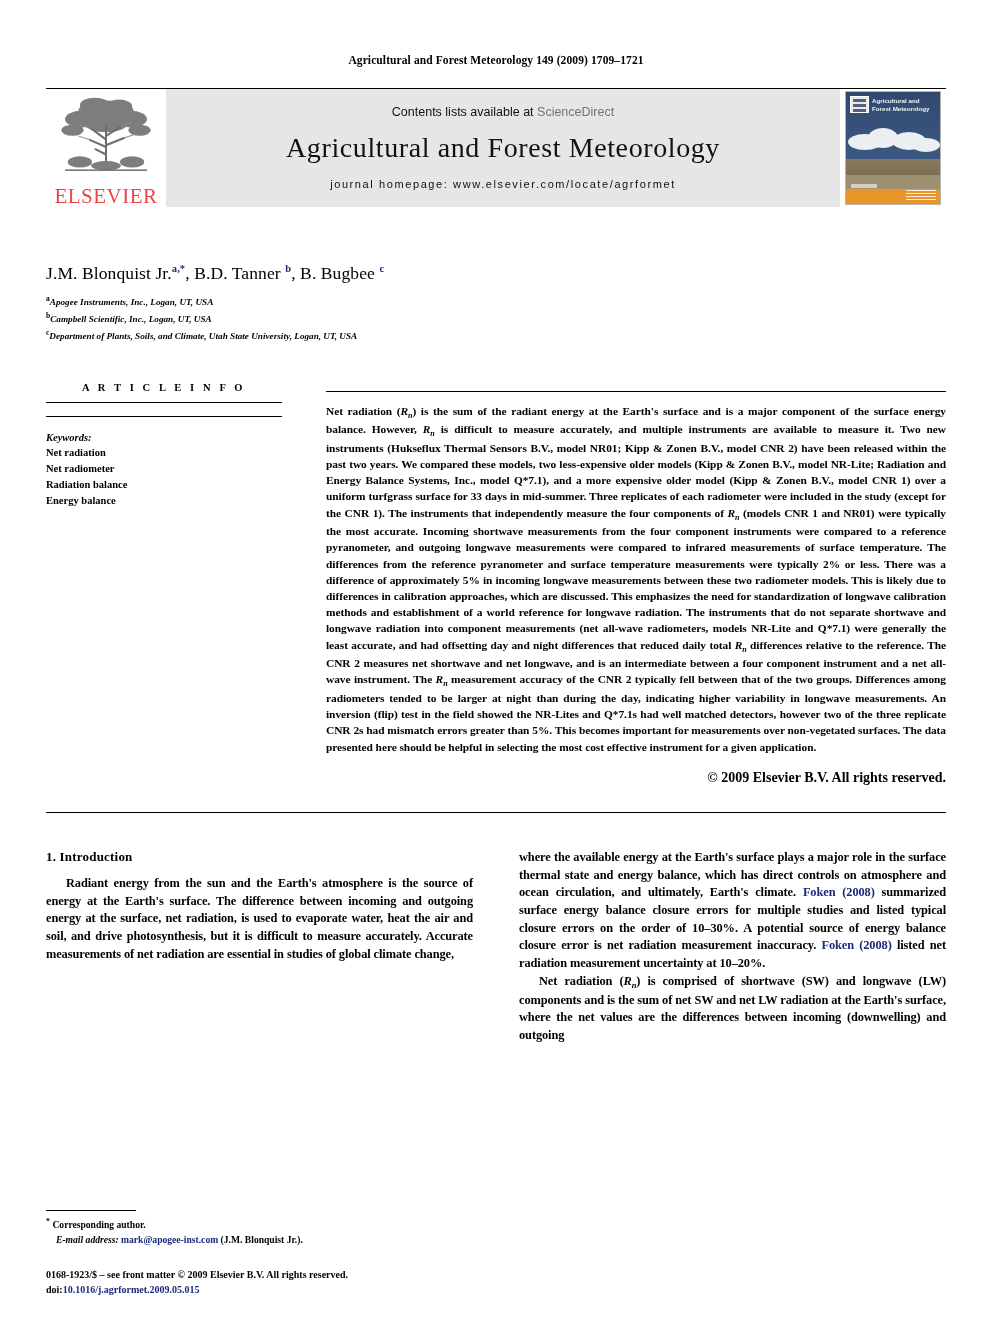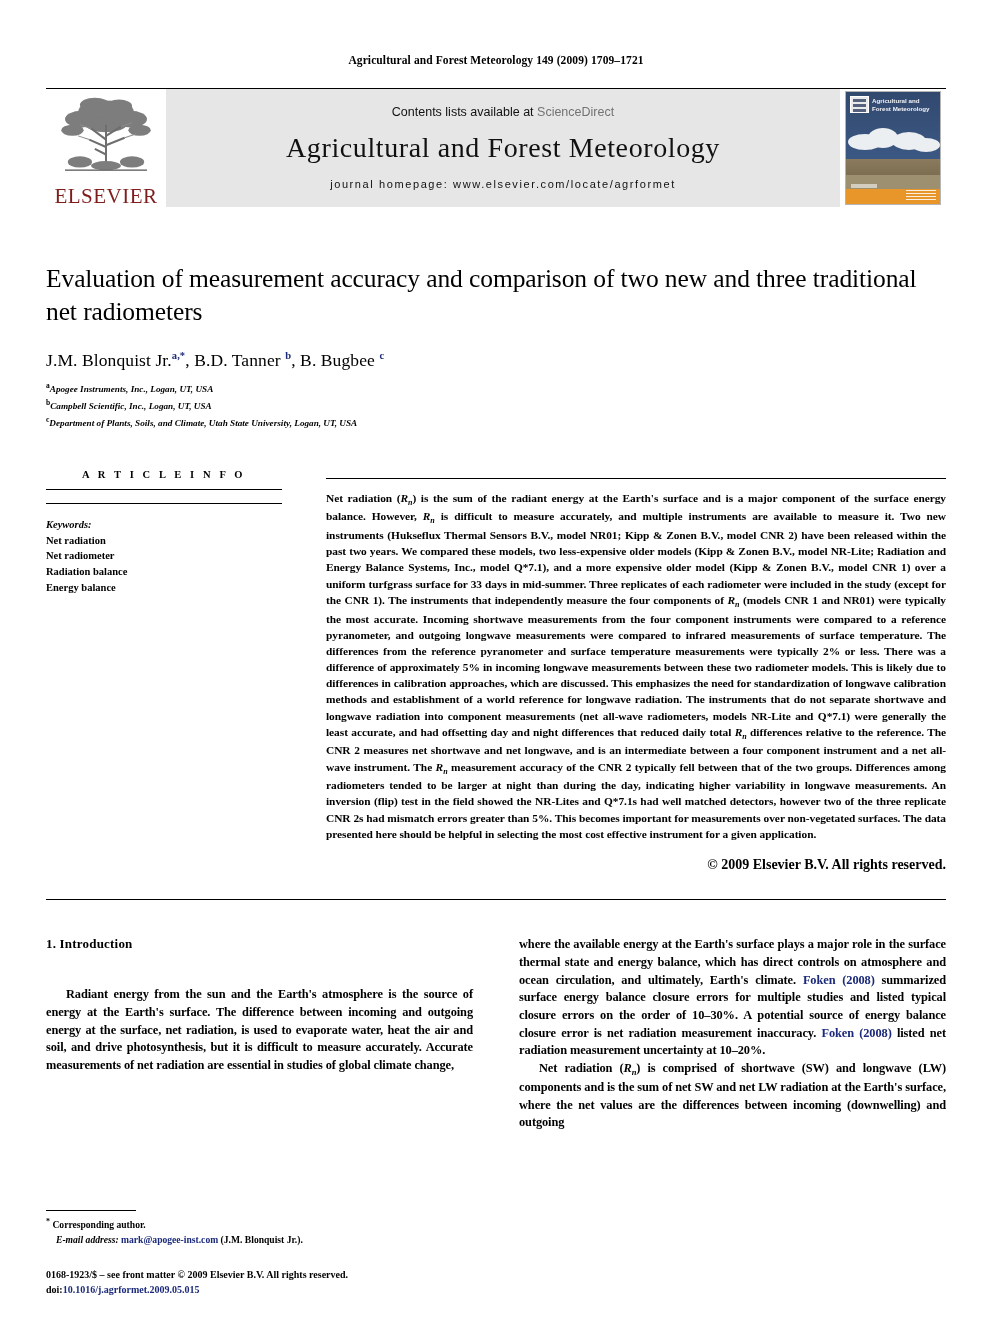--- a/index.html
+++ b/index.html
@@ -46,21 +46,21 @@
     display: flex;
     flex-direction: column;
     align-items: center;
     justify-content: flex-start;
     padding-top: 4px;
     box-sizing: border-box;
   }
   .tree-svg { display:block; }
   .elsevier-word {
     font-family: "Liberation Serif", serif;
-    color: #7f1d1d;
+    color: #ef4444;
     font-size: 21px;
     letter-spacing: 0.5px;
     line-height: 1;
     margin-top: 11px;
   }
   .banner-center {
     flex: 1 1 auto;
     background: #e6e6e6;
     display: flex;
     flex-direction: column;
@@ -229,21 +229,21 @@
   
   .body-cols {
     margin-top: 36px;
     display: flex;
     gap: 46px;
   }
   .bcol { flex: 1 1 0; }
   .h2 {
     font-size: 13px;
     font-weight: bold;
-    margin: 0 0 34px 0;
+    margin: 0 0 10px 0;
     letter-spacing: 0.2px;
   }
   .ptext {
     font-size: 12.4px;
     line-height: 1.43;
     text-align: justify;
     margin: 0;
     font-weight: bold;
     letter-spacing: -0.1px;
   }
@@ -349,21 +349,20 @@
             <i></i>
           </div>
         <div class="cover-title">Agricultural and Forest Meteorology</div>
         <div class="cover-foot-left"></div>
         <div class="cover-foot-right"></div>
       </div>
     </div>
   </div>
 
   <div class="title-block">
-    <h1 class="paper-title">Evaluation of measurement accuracy and comparison of two new and three traditional net radiometers</h1>
     <div class="authors">J.M. Blonquist Jr.<sup>a,*</sup>, B.D. Tanner <sup>b</sup>, B. Bugbee <sup>c</sup></div>
     <div class="affiliations">
       <div><sup>a</sup><span>Apogee Instruments, Inc., Logan, UT, USA</span></div>
       <div><sup>b</sup><span>Campbell Scientific, Inc., Logan, UT, USA</span></div>
       <div><sup>c</sup><span>Department of Plants, Soils, and Climate, Utah State University, Logan, UT, USA</span></div>
     </div>
   </div>
 
   <div class="info-abstract">
 

